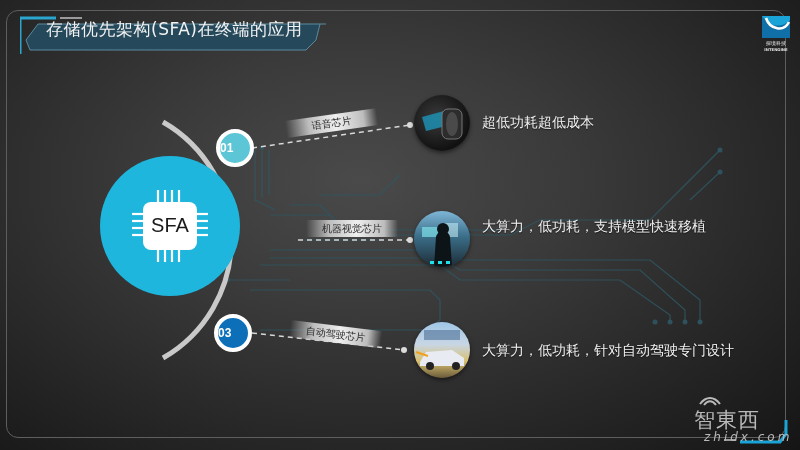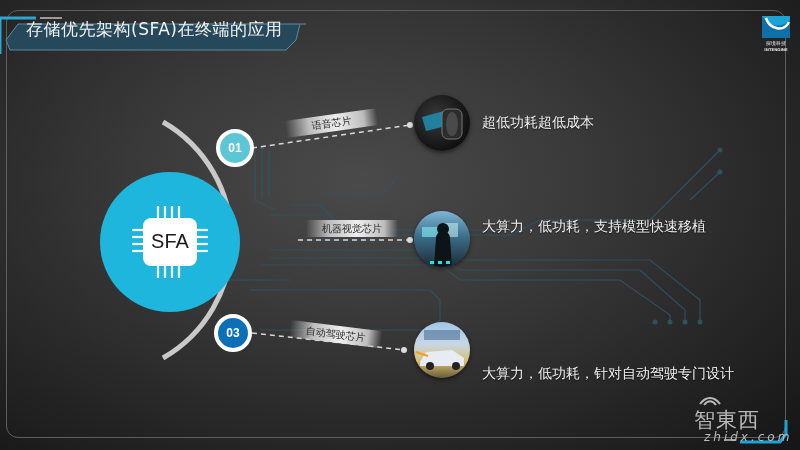--- a/index.html
+++ b/index.html
@@ -8,51 +8,51 @@
     .slide {
       position: absolute; left: 0; top: 0; width: 800px; height: 450px;
       background: radial-gradient(ellipse at 45% 40%, #4a4a4a 0%, #3a3a3a 35%, #262626 70%, #151515 100%);
       overflow: hidden;
     }
     .frame {
       position: absolute; left: 6px; top: 10px; width: 780px; height: 428px;
       border: 1.5px solid #5e5e5e; border-radius: 12px;
     }
     .title-bar {
-      position: absolute; left: 0; top: 10px; width: 298px; height: 36px;
+      position: absolute; left: 20px; top: 10px; width: 298px; height: 36px;
     }
     .title-bar svg { position: absolute; left: 0; top: 0; }
     .title-text {
       position: absolute; left: 26px; top: 8px; font-size: 17px; color: #f2f2f2;
       letter-spacing: 0.5px; white-space: nowrap;
     }
     .logo { position: absolute; left: 760px; top: 14px; width: 30px; height: 40px; }
     .logo-cn { position: absolute; left: 0; top: 26px; width: 32px; font-size: 5px; color: #e6e6e6; text-align: center; white-space: nowrap; }
     .logo-en { position: absolute; left: 0; top: 33px; width: 32px; font-size: 3.8px; color: #e6e6e6; text-align: center; font-weight: bold; white-space: nowrap; }
 
     .circuit { position: absolute; left: 0; top: 0; }
 
     .arc { position: absolute; left: 0; top: 0; }
     .sfa-circle {
-      position: absolute; left: 100px; top: 172px; width: 140px; height: 140px;
+      position: absolute; left: 100px; top: 156px; width: 140px; height: 140px;
       border-radius: 50%; background: #1fb6dd; text-decoration: underline;
     }
     .chip { position: absolute; left: 32px; top: 30px; width: 76px; height: 80px; }
     .chip-body {
       position: absolute; left: 43px; top: 46px; width: 54px; height: 48px;
       background: #ffffff; border-radius: 8px;
     }
     .chip-label {
       position: absolute; left: 0; top: 12px; width: 54px; text-align: center;
       font-size: 20px; color: #1a1a1a; font-family: "Liberation Sans", sans-serif;
     }
     .node {
       position: absolute; width: 38px; height: 38px; border-radius: 50%;
       border: 4px solid #ffffff; color: #fff; font-weight: bold; font-size: 12px;
-      display: flex; align-items: center; justify-content: center;
+      display: flex; align-items: center; 
       font-family: "Liberation Sans", sans-serif;
     }
     .tag {
       position: absolute; height: 17px; padding: 0 14px; font-size: 10px; color: #2a2a2a;
       background: linear-gradient(90deg, rgba(60,60,60,0) 0%, #bdbdbd 25%, #efefef 55%, #bdbdbd 85%, rgba(60,60,60,0) 100%);
       display: flex; align-items: center; justify-content: center; white-space: nowrap;
       transform-origin: left center;
     }
     .thumb {
       position: absolute; width: 56px; height: 56px; border-radius: 50%; overflow: hidden;
@@ -202,21 +202,21 @@
       <rect x="10" y="8" width="36" height="10" fill="#5d7ea3" opacity="0.7"></rect>
       <path d="M6 40 L12 30 L38 28 L50 36 L50 44 L6 44 Z" fill="#e8ecf2"></path>
       <circle cx="16" cy="44" r="4" fill="#222"></circle>
       <circle cx="42" cy="44" r="4" fill="#222"></circle>
       <path d="M2 30 L14 34" stroke="#f0a020" stroke-width="2"></path>
     </svg>
   </div>
 
   <div class="desc" style="left:482px; top:114px;">超低功耗超低成本</div>
   <div class="desc" style="left:482px; top:218px;">大算力，低功耗，支持模型快速移植</div>
-  <div class="desc" style="left:482px; top:342px;margin-top:23px;">大算力，低功耗，针对自动驾驶专门设计</div>
+  <div class="desc" style="left:482px; top:342px;">大算力，低功耗，针对自动驾驶专门设计</div>
 
   <svg class="corner-br" width="800" height="450" viewBox="0 0 800 450">
     <path d="M740 442 L780 442 L786 434 L786 420" stroke="#1aa3d6" stroke-width="3" fill="none"></path>
     <path d="M724 440 L736 440" stroke="#9a9a9a" stroke-width="2"></path>
   </svg>
 
   <div class="watermark">
     <svg width="24" height="12" viewBox="0 0 24 12" style="position:absolute;left:8px;top:0;">
       <path d="M2 10 C8 2, 16 2, 22 10" stroke="#b9b9b9" stroke-width="2" fill="none"></path>
       <path d="M6 11 C10 6, 14 6, 18 11" stroke="#b9b9b9" stroke-width="2" fill="none"></path>

